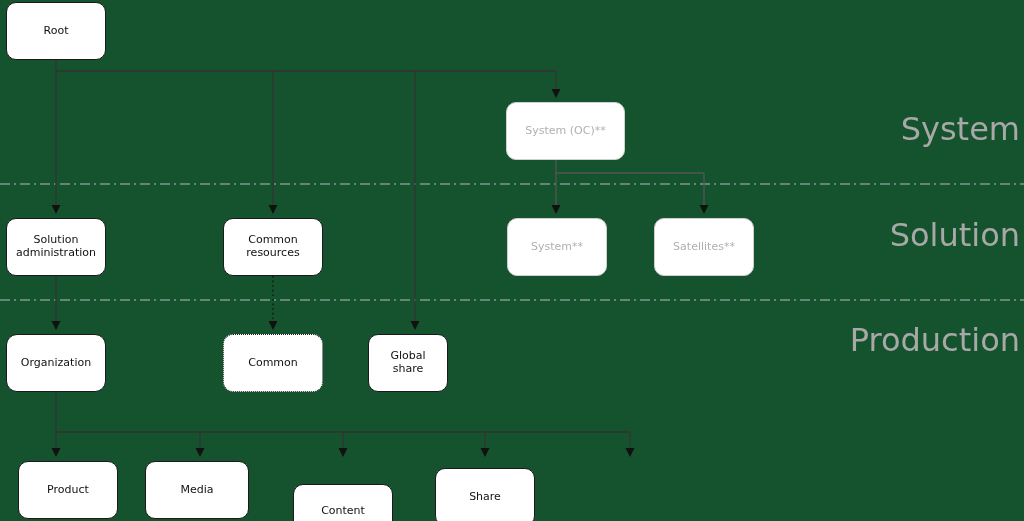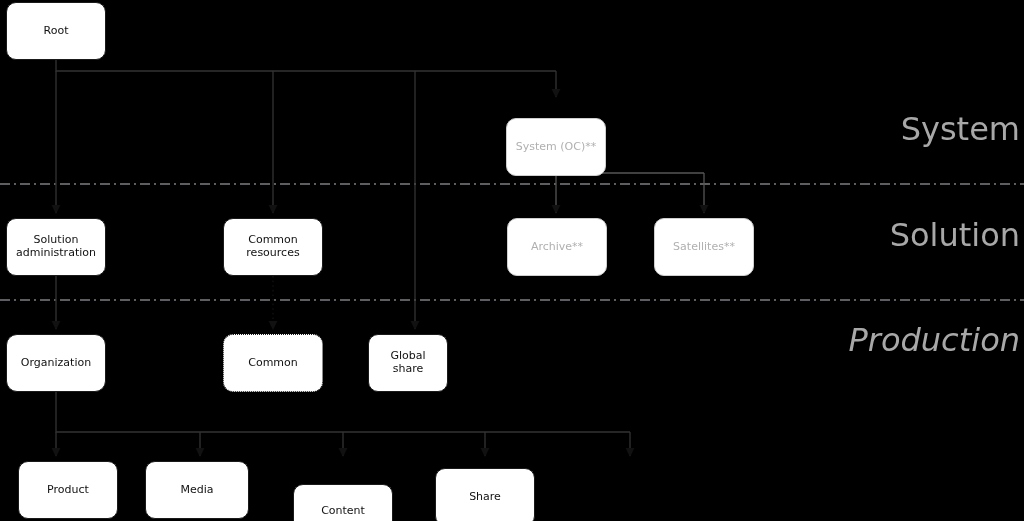--- a/index.html
+++ b/index.html
@@ -8,21 +8,21 @@
     padding: 0;
     background: #ffffff;
   }
   body {
     font-family: "DejaVu Sans", "Liberation Sans", sans-serif;
   }
   #canvas {
     position: relative;
     width: 1024px;
     height: 521px;
-    background: #000000;
+    background: #14532d;
     overflow: hidden;
   }
   #wires {
     position: absolute;
     left: 0;
     top: 0;
     width: 1024px;
     height: 521px;
     pointer-events: none;
   }
@@ -108,33 +108,33 @@
       <path d="M 200 432 L 200 456" fill="none" stroke="#333333" stroke-width="1.3" marker-end="url(#arrow-dark)"></path>
       <path d="M 343 432 L 343 456" fill="none" stroke="#333333" stroke-width="1.3" marker-end="url(#arrow-dark)"></path>
       <path d="M 485 432 L 485 456" fill="none" stroke="#333333" stroke-width="1.3" marker-end="url(#arrow-dark)"></path>
       <path d="M 630 432 L 630 456" fill="none" stroke="#333333" stroke-width="1.3" marker-end="url(#arrow-dark)"></path>
     </g>
   </svg>
 
   <div class="node solid" style="left: 6px; top: 2px; width: 100px; height: 58px;">
     <span class="label">Root</span>
   </div>
-  <div class="node ghost" style="left: 506px; top: 118px; width: 100px; height: 58px;">
+  <div class="node ghost" style="left: 506px; top: 102px; width: 119px; height: 58px;">
     <span class="label">System (OC)**</span>
   </div>
   <div class="node solid" style="left: 6px; top: 218px; width: 100px; height: 58px;">
     <span class="label">Solution
 administration</span>
   </div>
   <div class="node solid" style="left: 223px; top: 218px; width: 100px; height: 58px;">
     <span class="label">Common
 resources</span>
   </div>
   <div class="node ghost" style="left: 507px; top: 218px; width: 100px; height: 58px;">
-    <span class="label">Archive**</span>
+    <span class="label">System**</span>
   </div>
   <div class="node ghost" style="left: 654px; top: 218px; width: 100px; height: 58px;">
     <span class="label">Satellites**</span>
   </div>
   <div class="node solid" style="left: 6px; top: 334px; width: 100px; height: 58px; border-radius: 11px;">
     <span class="label">Organization</span>
   </div>
   <div class="node dotted" style="left: 223px; top: 334px; width: 100px; height: 58px;">
     <span class="label">Common</span>
   </div>
@@ -149,15 +149,15 @@
   </div>
   <div class="node solid" style="left: 293px; top: 461px; width: 100px; height: 54px; margin-top: 23px;">
     <span class="label">Content</span>
   </div>
   <div class="node solid" style="left: 435px; top: 461px; width: 100px; height: 58px; margin-top: 7px;">
     <span class="label">Share</span>
   </div>
 
   <div class="zone-label" style="top: 110px; right: 4px;">System</div>
   <div class="zone-label" style="top: 216px; right: 4px;">Solution</div>
-  <div class="zone-label" style="top: 321px; right: 4px; font-style: italic;">Production</div>
+  <div class="zone-label" style="top: 321px; right: 4px;">Production</div>
 
 </div>
 
 </body></html>

